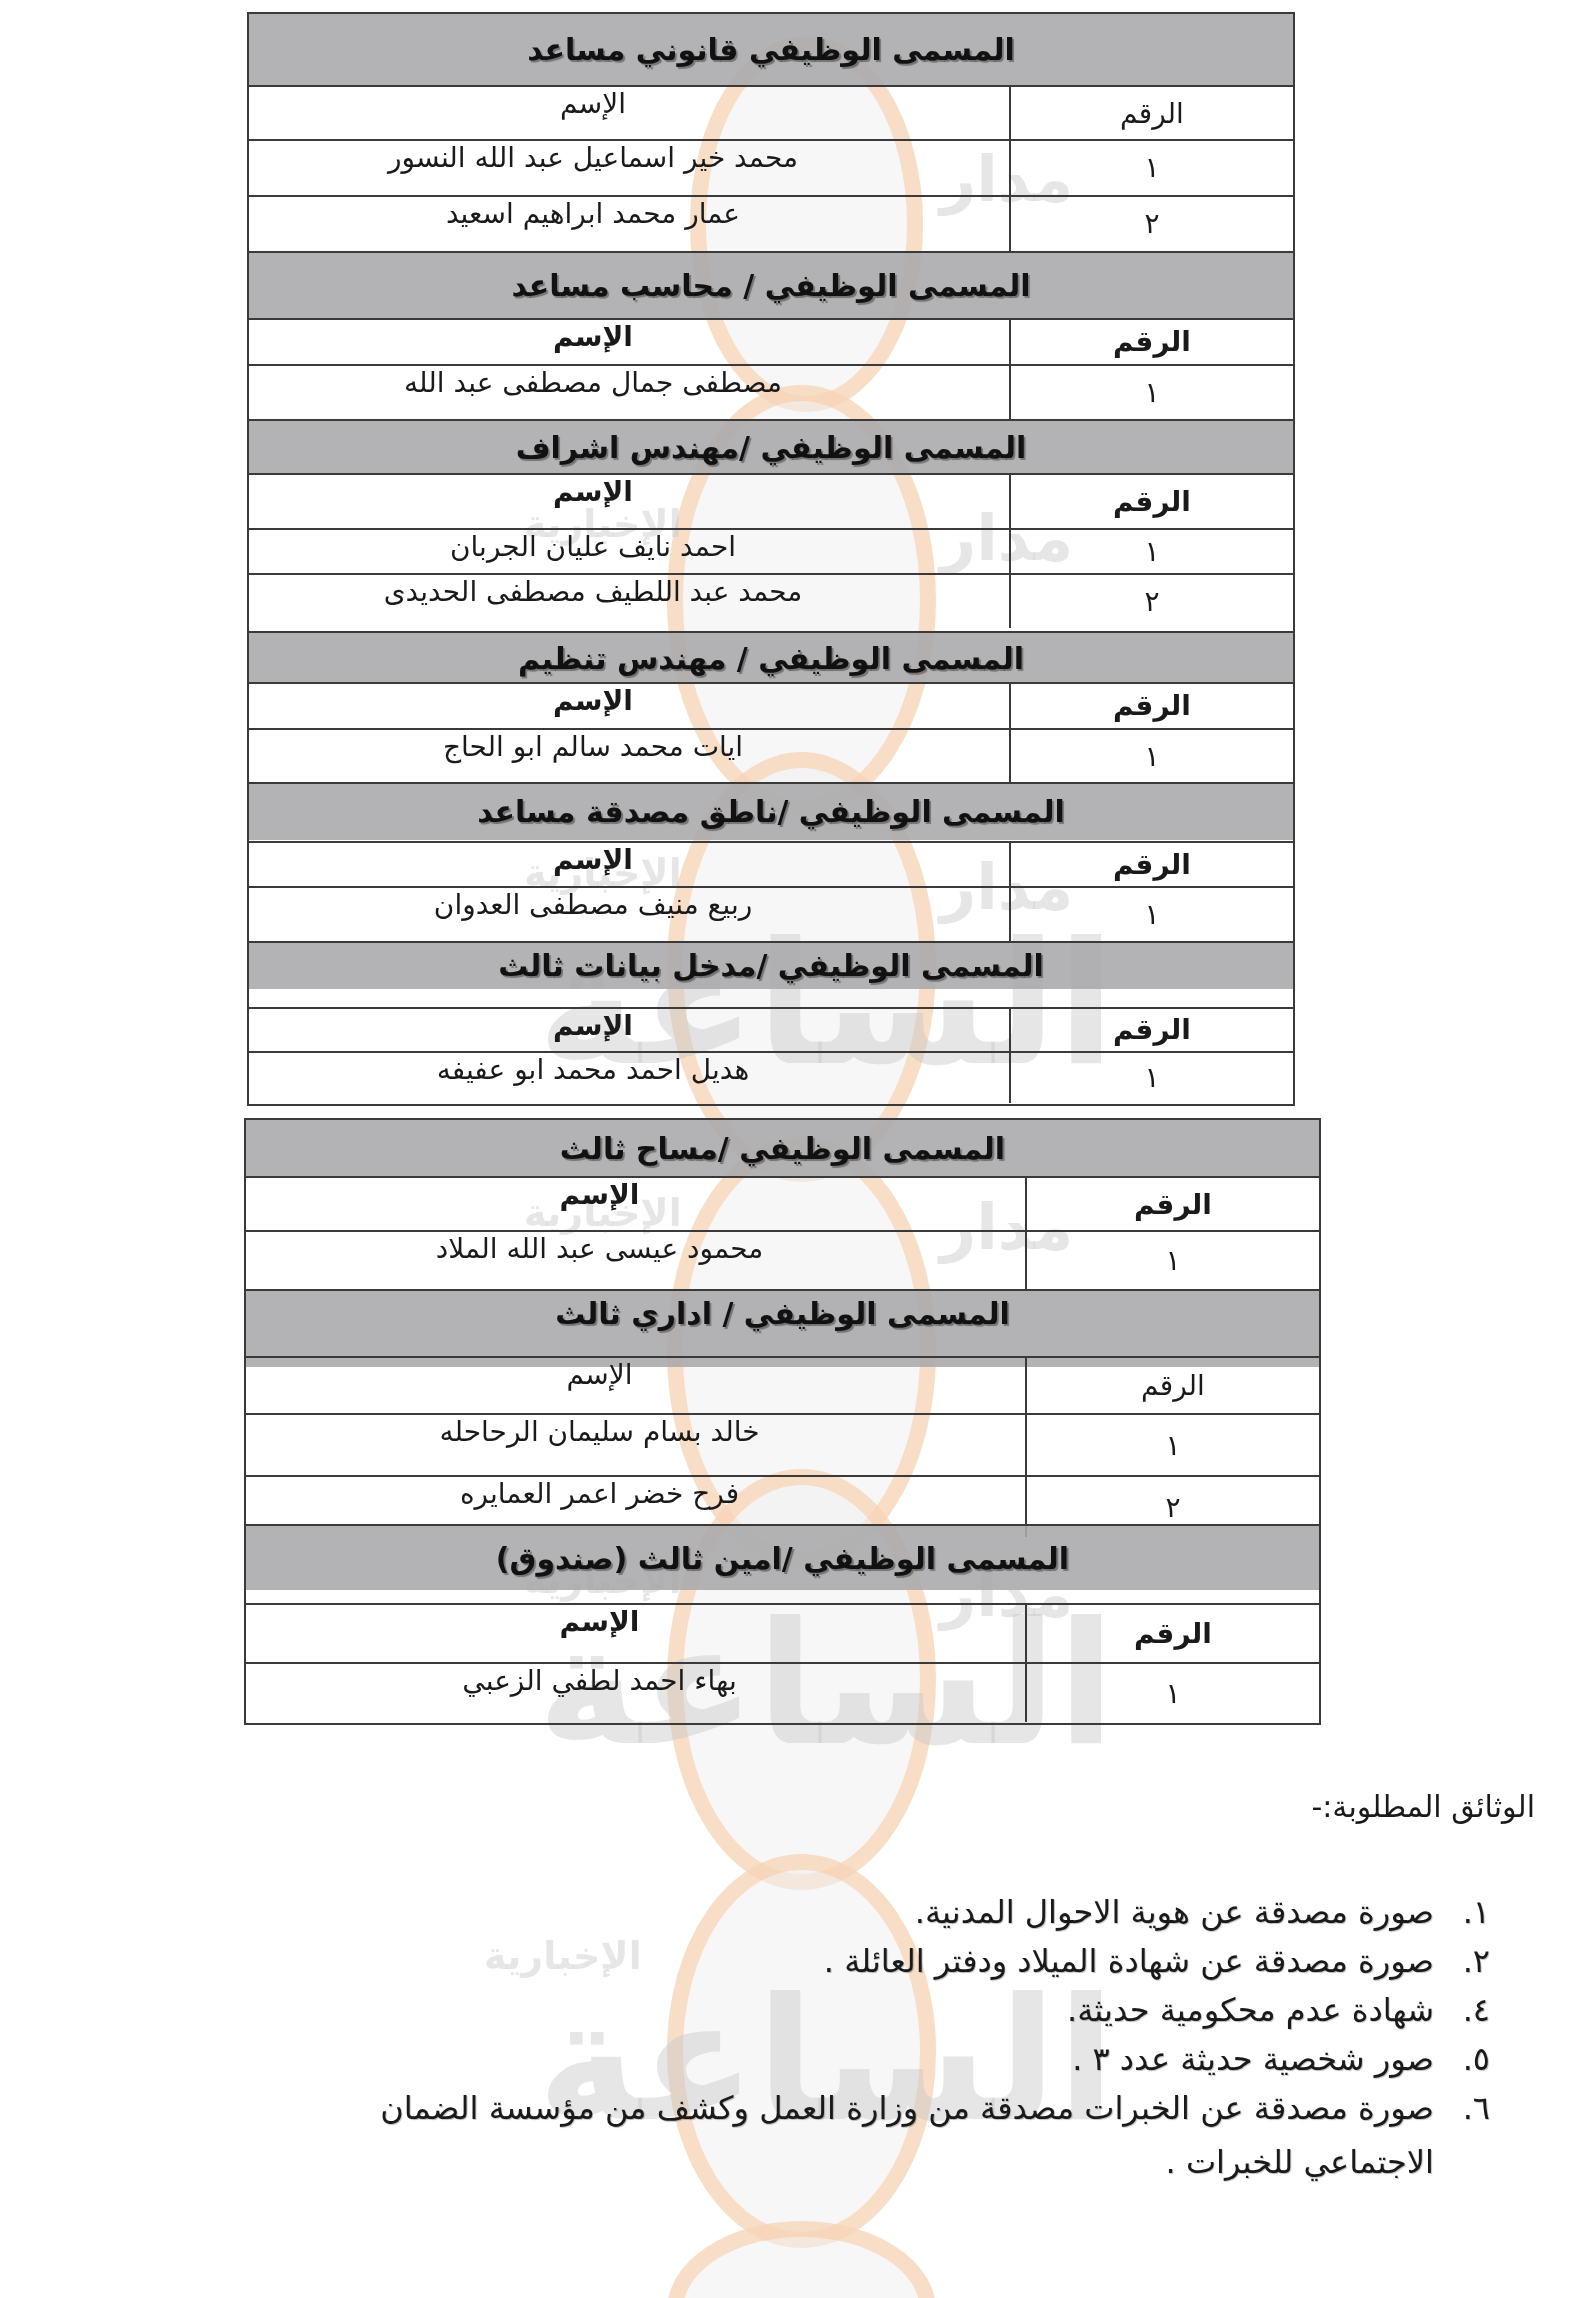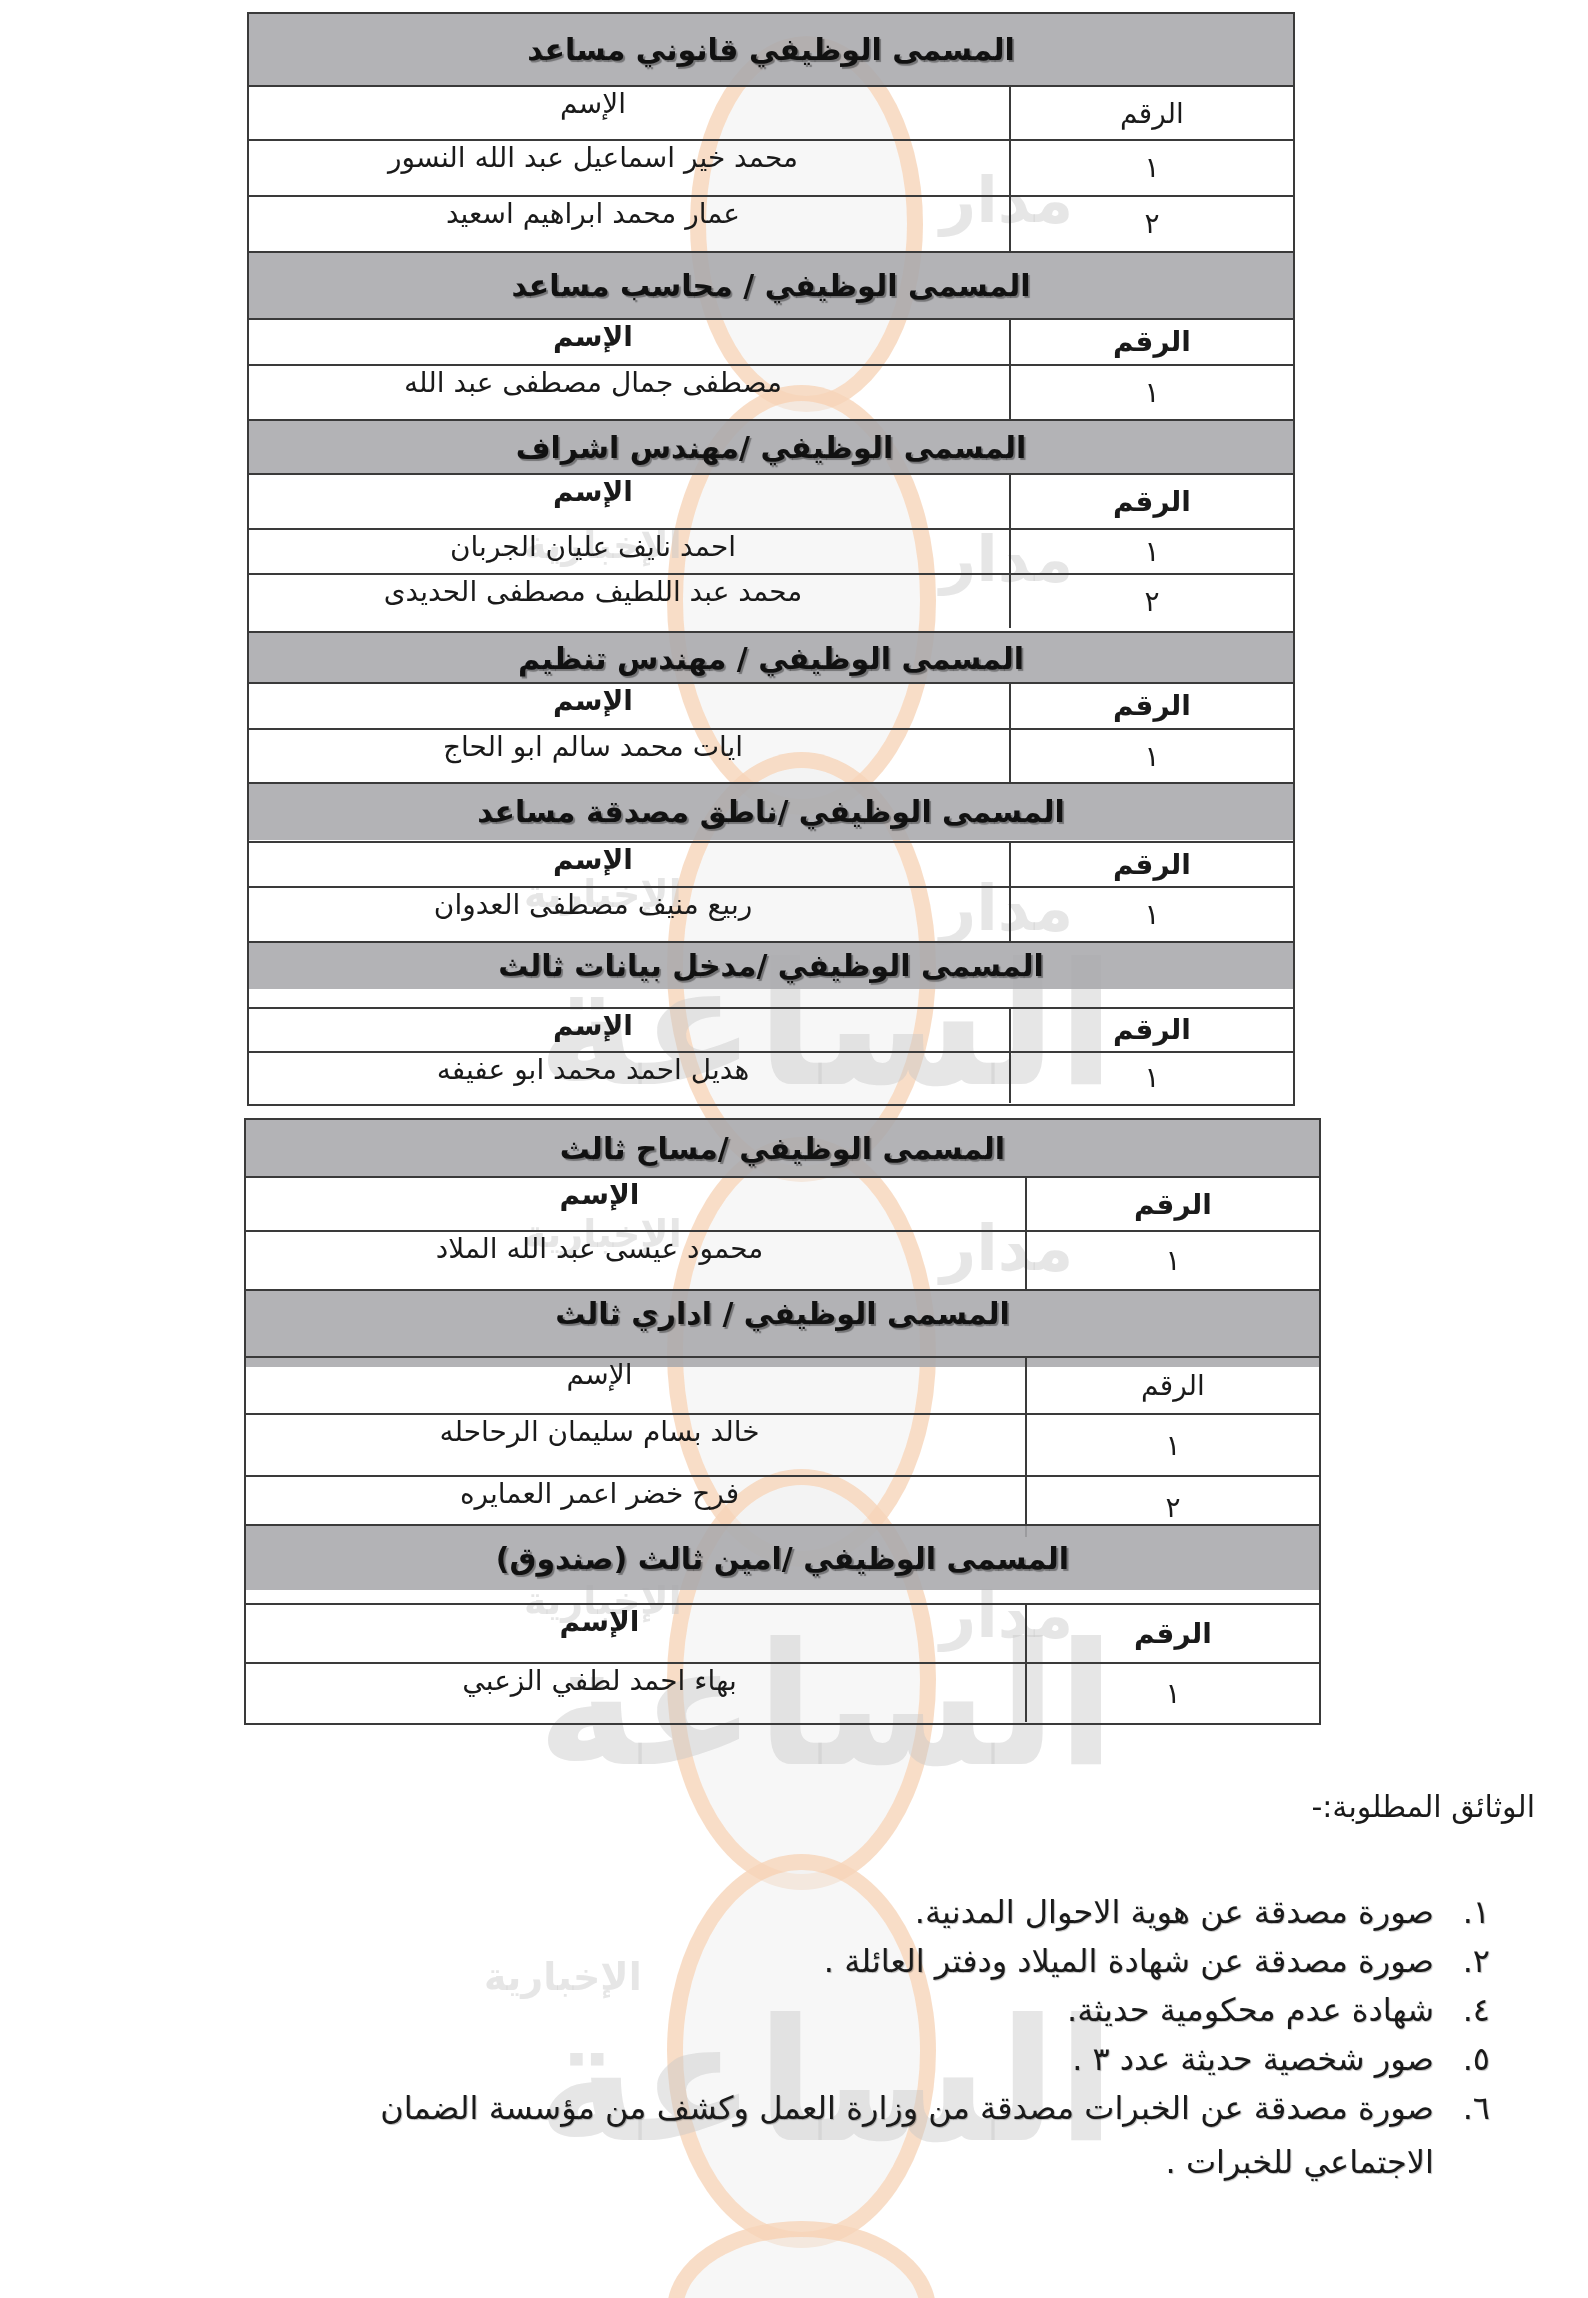--- a/index.html
+++ b/index.html
@@ -3,21 +3,21 @@
 <meta charset="utf-8">
 <style>
   html, body { margin:0; padding:0; background:#ffffff; }
   body { width:1589px; height:2298px; position:relative; overflow:hidden;
          font-family:"DejaVu Sans","Liberation Sans",sans-serif; color:#1a1a1a; }
 
   
   .wm { position:absolute; pointer-events:none; z-index:0; }
   .wm-clock { border-radius:50%; border:16px solid rgba(250,200,160,0.55);
               background:rgba(240,240,240,0.55); box-sizing:border-box; }
-  .wm-text { font-family:"DejaVu Sans",sans-serif; font-weight:bold; color:rgba(200,200,200,0.45);margin-top:21px; }
+  .wm-text { font-family:"DejaVu Sans",sans-serif; font-weight:bold; color:rgba(200,200,200,0.45); }
 
   
   .tbl { position:absolute; z-index:1; border:2.7px solid #3a3a3a; box-sizing:border-box; }
   .row { position:absolute; left:0; right:0; box-sizing:border-box; border-top:2.7px solid #3a3a3a; display:flex; }
   .row.first { border-top:none; }
   .row.band { background:rgba(168,169,172,0.88); justify-content:center; align-items:center; }
   .band-title { font-size:30px; font-weight:bold; color:#111; text-shadow:1.8px 1.8px 0.9px rgba(0,0,0,0.35); }
   .cell-num { box-sizing:border-box; display:flex; align-items:center; justify-content:center; font-size:28px; border-left:2.7px solid #3a3a3a; }
   .cell-name { flex:1; display:flex; align-items:flex-start; justify-content:center; font-size:28px; }
   .bold .cell-num, .bold .cell-name { font-weight:bold; }

